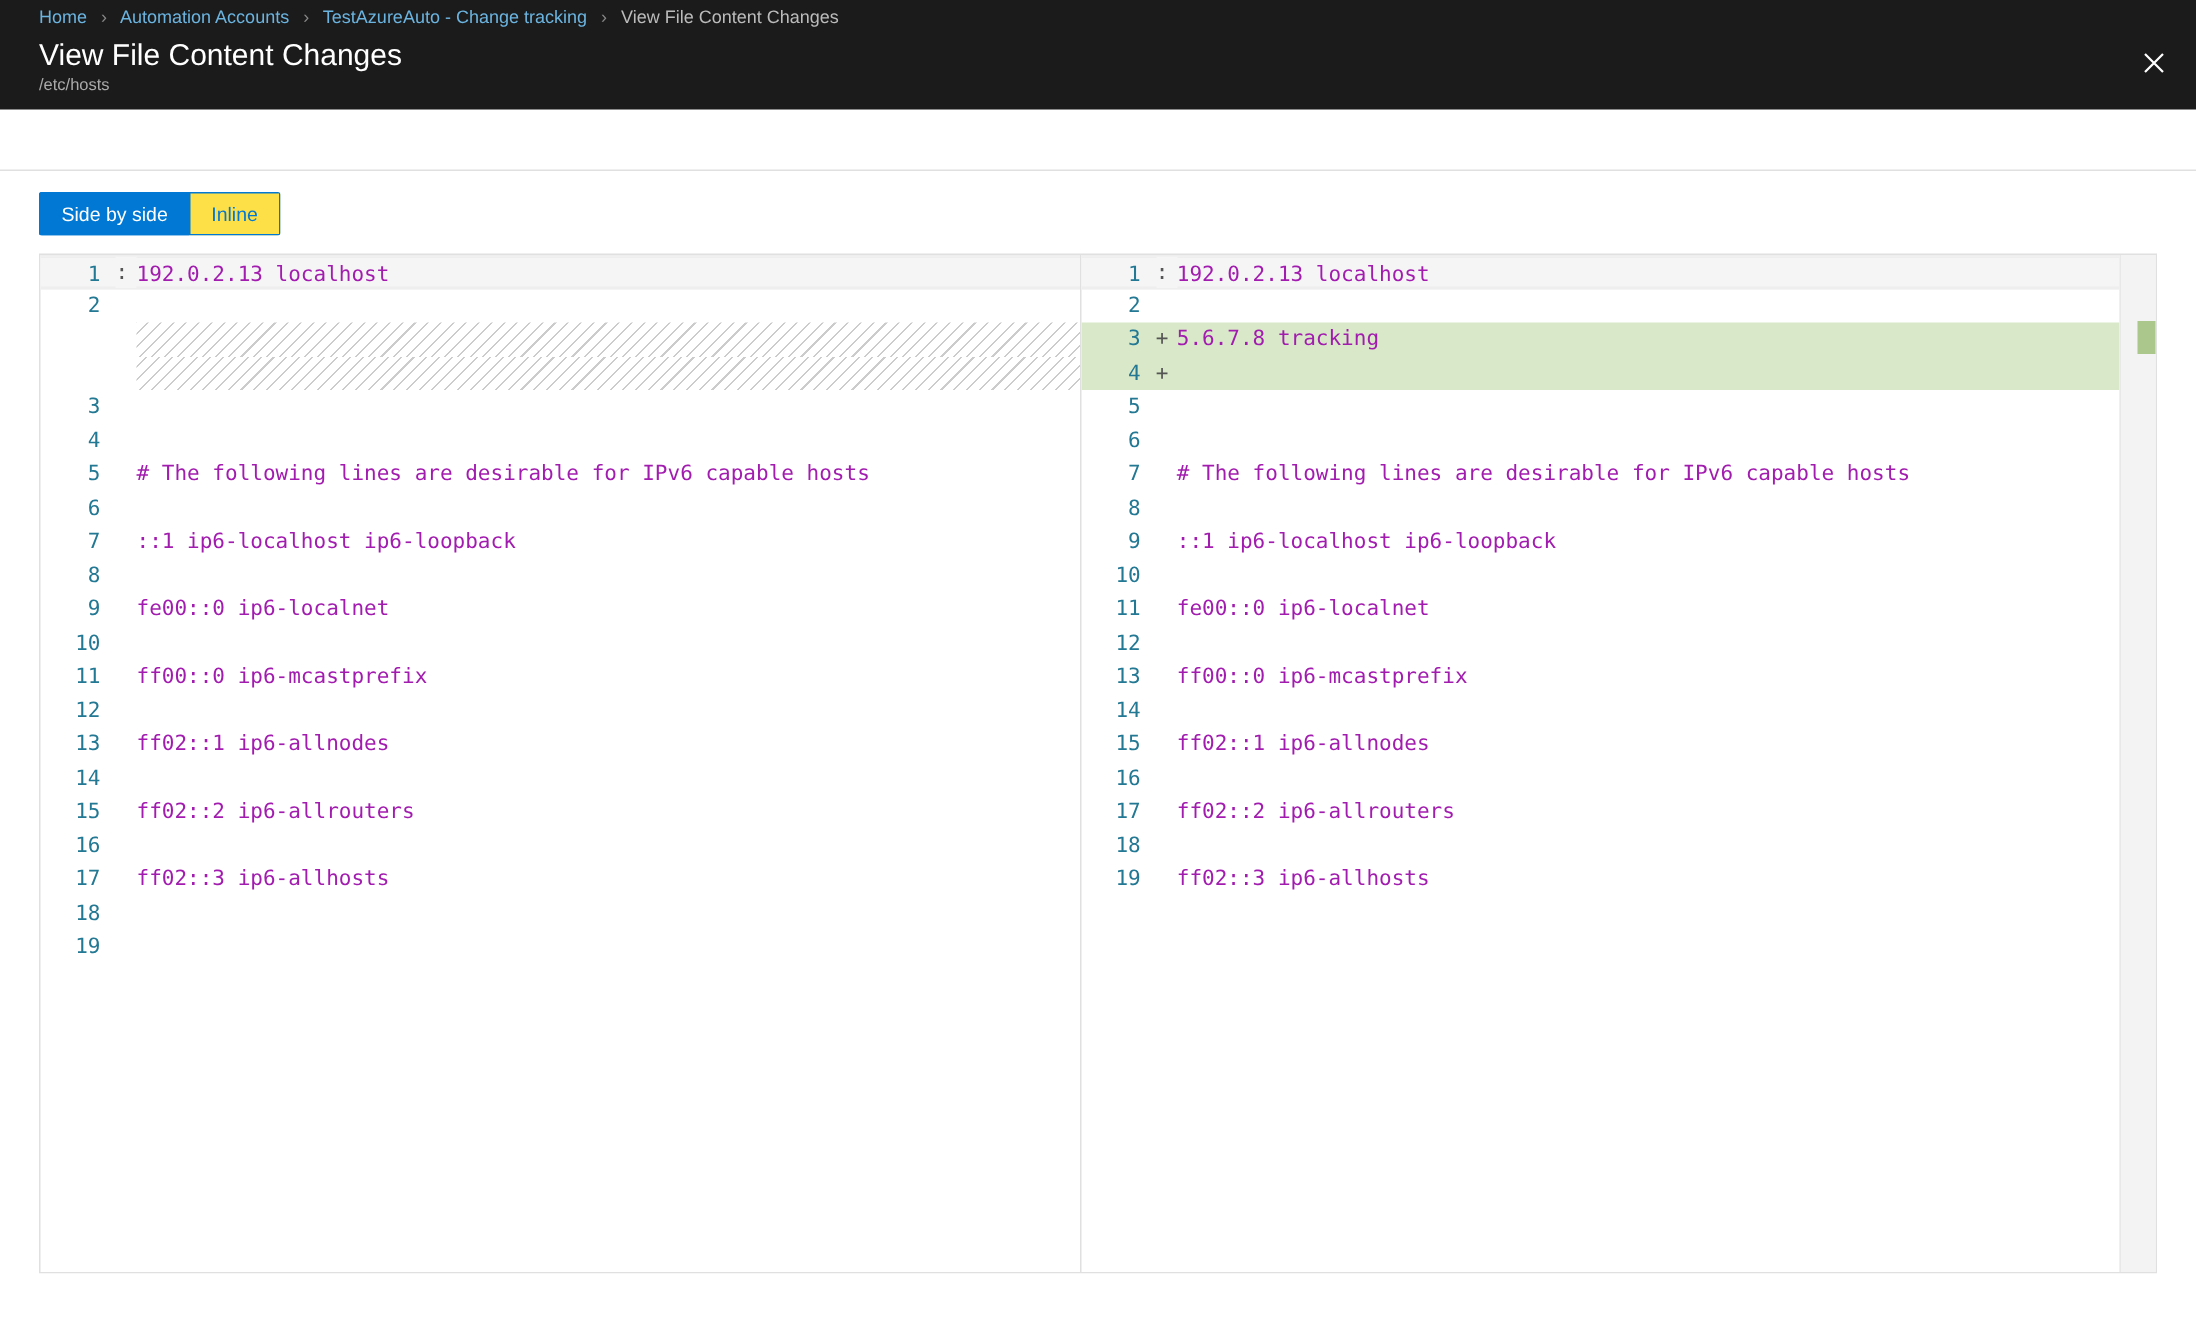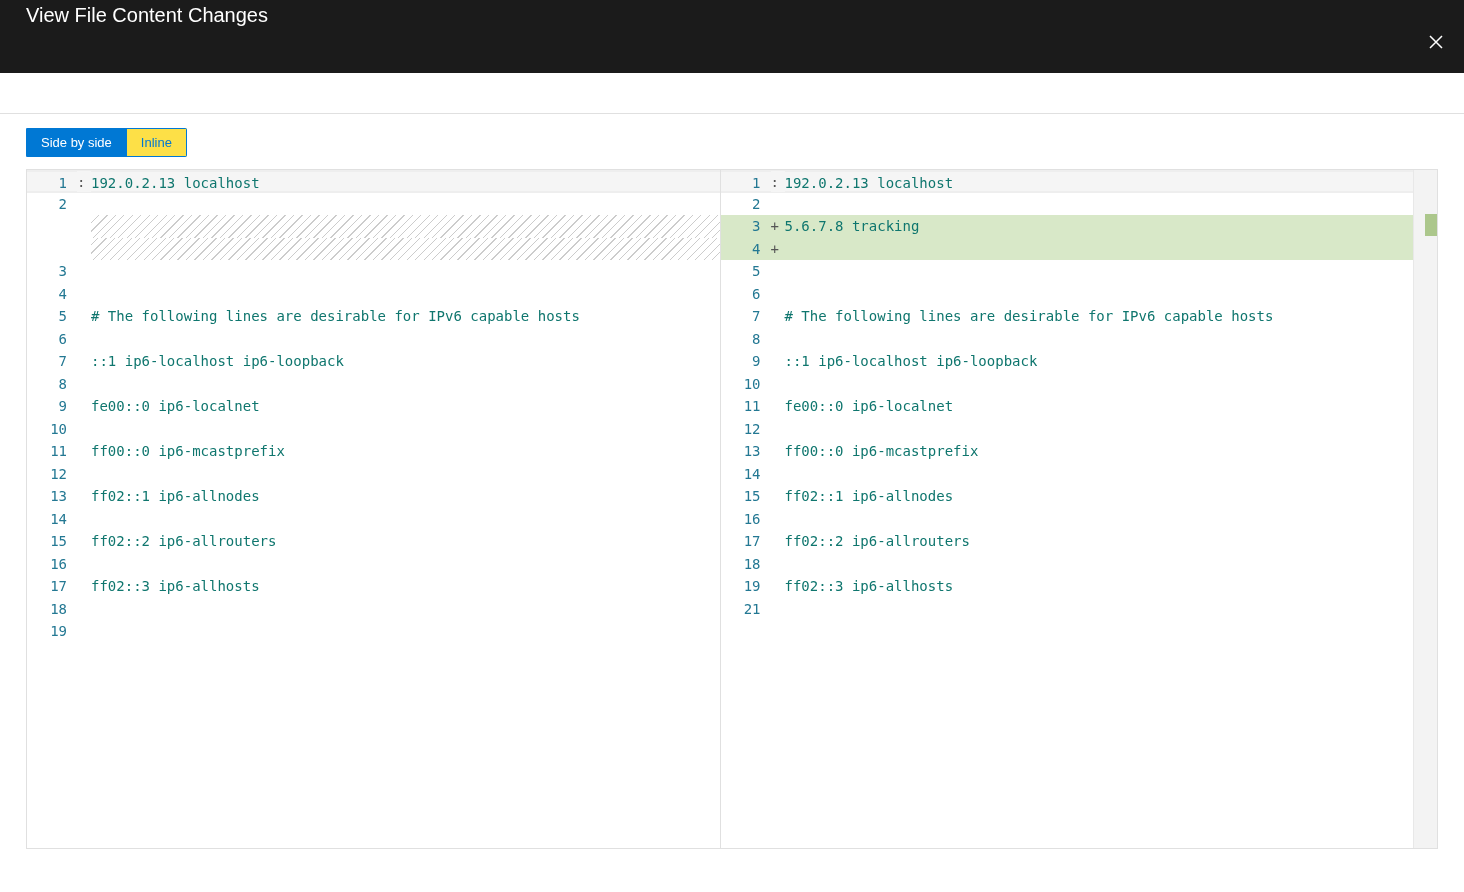--- a/index.html
+++ b/index.html
@@ -107,21 +107,21 @@
       flex-shrink: 0;
       user-select: none;
     }
     .line-marker {
       width: 14px;
       flex-shrink: 0;
       color: #555;
     }
     .line-text {
       flex: 1;
-      color: #0f766e;
+      color: #a21caf;
     }
     .diff-row.changed-hl .line-num,
     .diff-row.changed-hl .line-text,
     .diff-row.changed-hl {
       background: #f5f5f5;
       border-top: 1px solid #eee;
       border-bottom: 1px solid #eee;
     }
     .diff-row.added {
       background: #d8e8c8;
@@ -145,22 +145,32 @@
       right: 0;
       width: 12px;
       height: 22px;
       background: #acc78c;
     }
   </style>
 </head>
 <body>
 
 <div class="header">
+  <div class="breadcrumb">
+    <a>Home</a>
+    <span class="sep">›</span>
+    <a>Automation Accounts</a>
+    <span class="sep">›</span>
+    <a>TestAzureAuto - Change tracking</a>
+    <span class="sep">›</span>
+    <span class="current">View File Content Changes</span>
+  </div>
   <div class="title-row">
     <div class="title">View File Content Changes</div>
+    <div class="subtitle">/etc/hosts</div>
   </div>
   <div class="close-btn">
     <svg width="14" height="14" viewBox="0 0 14 14">
         <path d="M1 1 L13 13 M13 1 L1 13" stroke="#fff" stroke-width="1.5"></path>
       </svg>
   </div>
 </div>
 
 <div class="content-area">
   <div class="separator-line"></div>
@@ -206,19 +216,18 @@
         <div class="diff-row"><span class="line-num">10</span><span class="line-marker"></span><span class="line-text"></span></div>
         <div class="diff-row"><span class="line-num">11</span><span class="line-marker"></span><span class="line-text">fe00::0 ip6-localnet</span></div>
         <div class="diff-row"><span class="line-num">12</span><span class="line-marker"></span><span class="line-text"></span></div>
         <div class="diff-row"><span class="line-num">13</span><span class="line-marker"></span><span class="line-text">ff00::0 ip6-mcastprefix</span></div>
         <div class="diff-row"><span class="line-num">14</span><span class="line-marker"></span><span class="line-text"></span></div>
         <div class="diff-row"><span class="line-num">15</span><span class="line-marker"></span><span class="line-text">ff02::1 ip6-allnodes</span></div>
         <div class="diff-row"><span class="line-num">16</span><span class="line-marker"></span><span class="line-text"></span></div>
         <div class="diff-row"><span class="line-num">17</span><span class="line-marker"></span><span class="line-text">ff02::2 ip6-allrouters</span></div>
         <div class="diff-row"><span class="line-num">18</span><span class="line-marker"></span><span class="line-text"></span></div>
         <div class="diff-row"><span class="line-num">19</span><span class="line-marker"></span><span class="line-text">ff02::3 ip6-allhosts</span></div>
-        <div class="diff-row"><span class="line-num">21</span><span class="line-marker"></span><span class="line-text"></span></div>
       </div>
     <div class="overview-ruler">
       <div class="ruler-mark" style="top:44px"></div>
     </div>
   </div>
 </div>
 
 </body></html>

